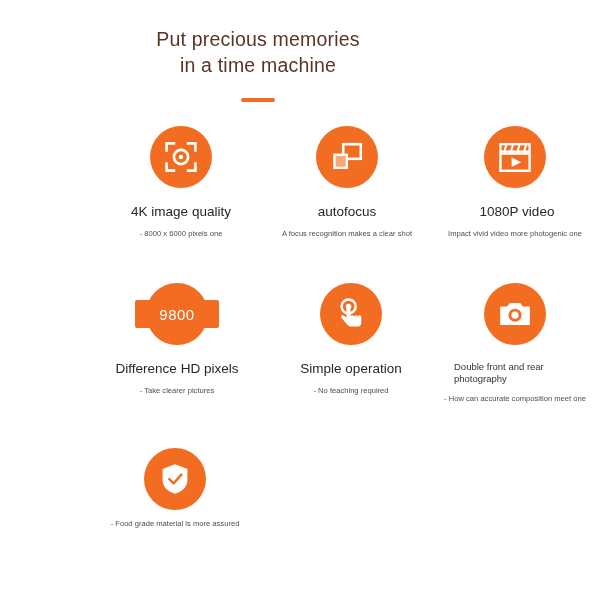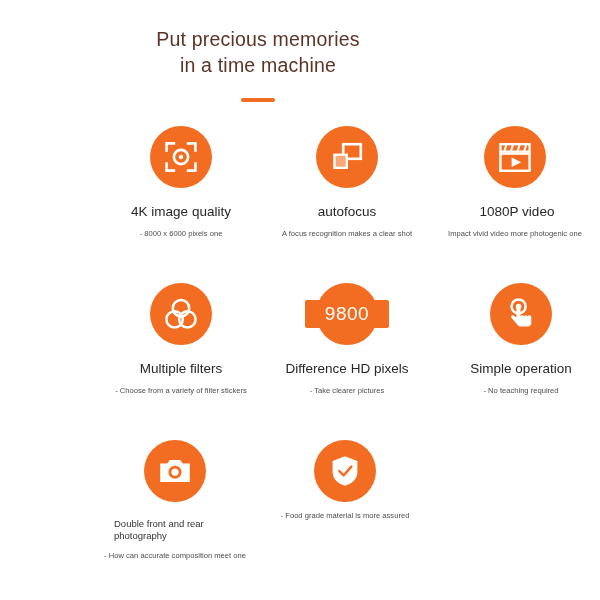--- a/index.html
+++ b/index.html
@@ -86,21 +86,21 @@
     right: -11px;
     top: 17px;
     bottom: 17px;
     background: #f26d21;
     border-radius: 2px;
   }
   .badge-num {
     position: relative;
     z-index: 2;
     color: #ffffff;
-    font-size: 19px;
+    font-size: 15px;
     letter-spacing: .5px;
     text-align: center;
   }
 
   .cap {
     margin-top: 16px;
     color: #262626;
     font-size: 13.5px;
     line-height: 16px;
     text-align: center;
@@ -199,33 +199,20 @@
             <line x1="28.4" y1="2.2" x2="26.0" y2="9.6"></line>
           </g>
           <rect x="2.4" y="11.6" width="29.2" height="17.2" fill="none" stroke="#ffffff" stroke-width="2.4"></rect>
           <polygon points="13.6,15.4 23.2,20.2 13.6,25.0" fill="#ffffff"></polygon>
         </svg>
       </div>
       <div class="cap">1080P video</div>
       <div class="sub">Impact vivid video more photogenic one</div>
     </div>
 
-    <div class="cell c4">
-      <div class="icon-badge">
-        <svg width="34" height="34" viewBox="0 0 34 34" aria-hidden="true">
-          <g fill="none" stroke="#ffffff" stroke-width="2.5">
-            <circle cx="17" cy="11.2" r="8.2"></circle>
-            <circle cx="10.6" cy="22.4" r="8.2"></circle>
-            <circle cx="23.4" cy="22.4" r="8.2"></circle>
-          </g>
-        </svg>
-      </div>
-      <div class="cap">Multiple filters</div>
-      <div class="sub">- Choose from a variety of filter stickers</div>
-    </div>
 
     <div class="cell c5">
       <div class="icon-badge badge-ribbon">
         <span class="badge-num">9800</span>
       </div>
       <div class="cap">Difference HD pixels</div>
       <div class="sub">- Take clearer pictures</div>
     </div>
 
     <div class="cell c7">

